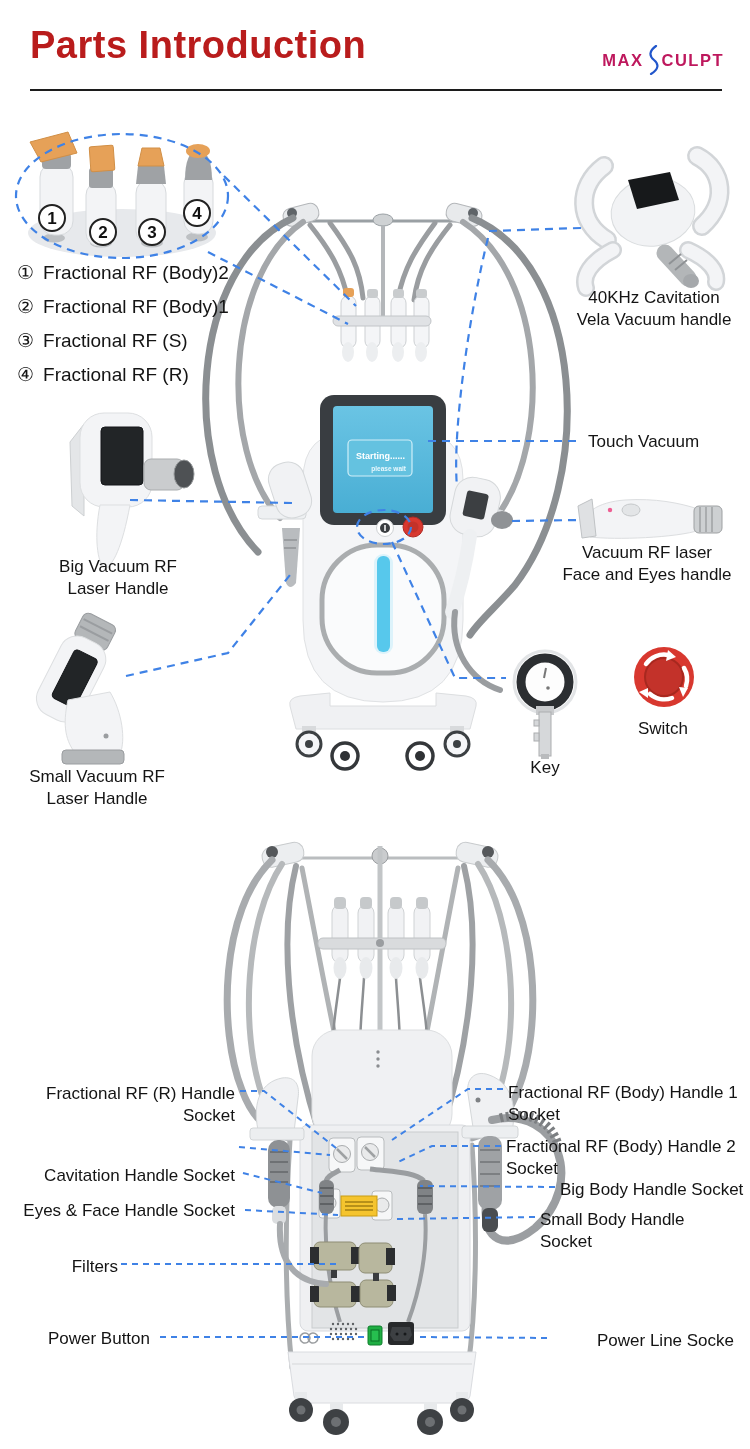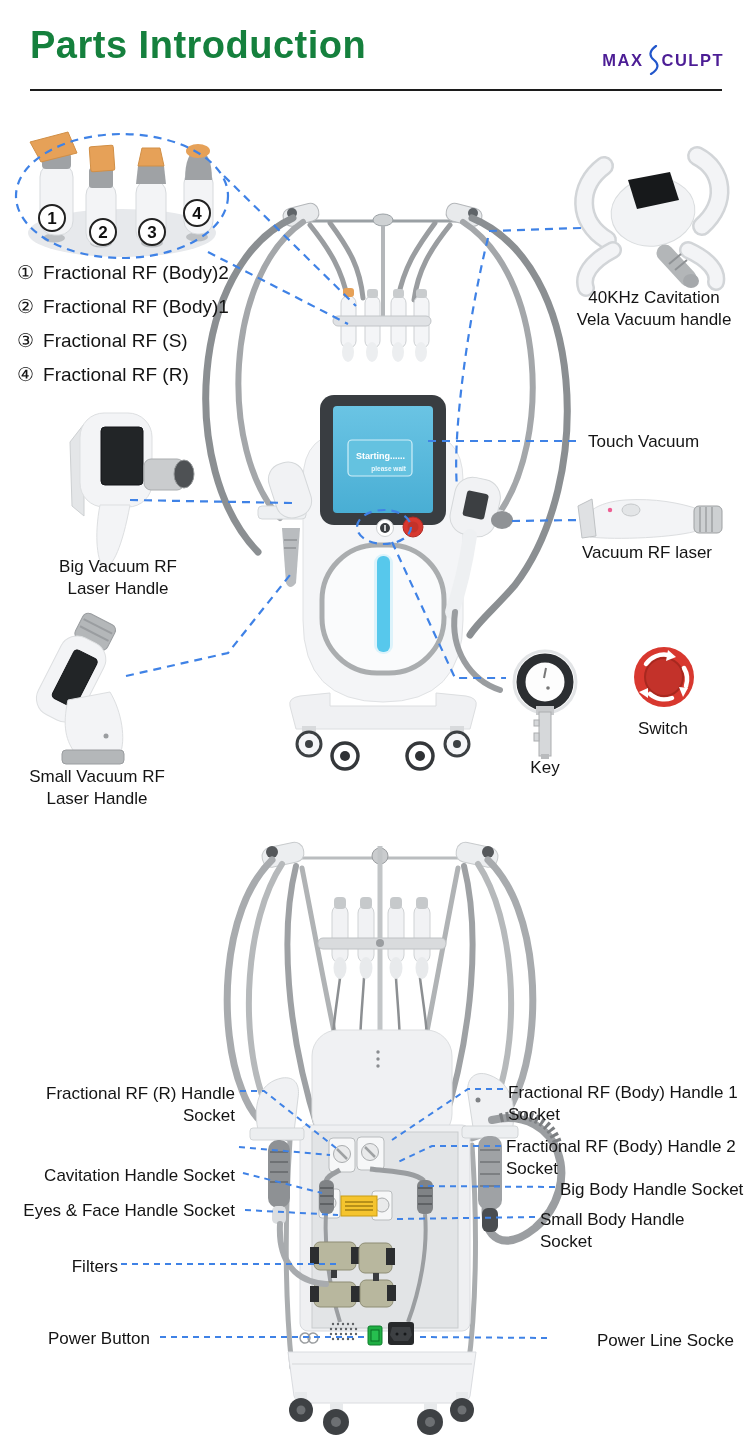--- a/index.html
+++ b/index.html
@@ -1,23 +1,23 @@
 <!DOCTYPE html>
 <html><head>
 <meta charset="utf-8">
 <style>
   html,body{margin:0;padding:0;background:#fff;}
   #page{position:relative;width:750px;height:1449px;background:#fff;overflow:hidden;
         font-family:"Liberation Sans",sans-serif;color:#141414;}
   
   #title{position:absolute;left:30px;top:24px;font-size:38px;font-weight:bold;
-         color:#15803d;letter-spacing:.5px;}
+         color:#b91c1c;letter-spacing:.5px;}
   #rule{position:absolute;left:30px;top:89px;width:692px;border-top:2px solid #1c1c1c;}
   #logo{position:absolute;top:45px;right:26px;display:flex;align-items:center;gap:2px;
-        color:#4c1d95;font-weight:bold;font-size:16.5px;letter-spacing:1.5px;}
+        color:#be185d;font-weight:bold;font-size:16.5px;letter-spacing:1.5px;}
   
   .label{position:absolute;font-size:17px;line-height:1.32;color:#141414;}
   .center{text-align:center;}
   .right{text-align:right;}
   
   #legend{position:absolute;left:17px;top:261px;}
   .legend-item{display:flex;align-items:center;gap:9px;font-size:19px;margin-bottom:11px;}
   .legend-num{font-size:19px;}
   svg{position:absolute;left:0;}
   #front-art{top:100px;}
@@ -302,20 +302,21 @@
     </div>
   </div>
 
   <div class="label center" style="left:554px;top:287px;width:200px;">
     <div>40KHz Cavitation</div>
     <div>Vela Vacuum handle</div>
   </div>
   <div class="label" style="left:588px;top:431px;">Touch Vacuum</div>
   <div class="label center" style="left:547px;top:542px;width:200px;">
     <div>Vacuum RF laser</div>
+    <div>Face and Eyes handle</div>
   </div>
   <div class="label center" style="left:38px;top:556px;width:160px;">
     <div>Big Vacuum RF</div>
     <div>Laser Handle</div>
   </div>
   <div class="label center" style="left:17px;top:766px;width:160px;">
     <div>Small Vacuum RF</div>
     <div>Laser Handle</div>
   </div>
   <div class="label center" style="left:515px;top:757px;width:60px;">Key</div>

